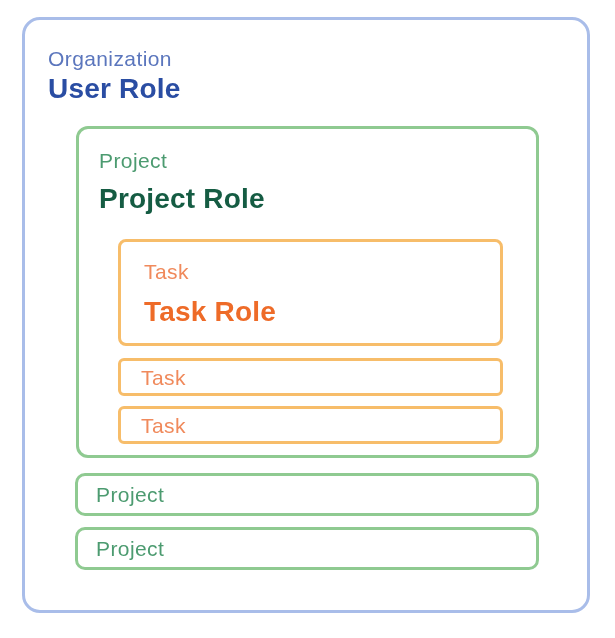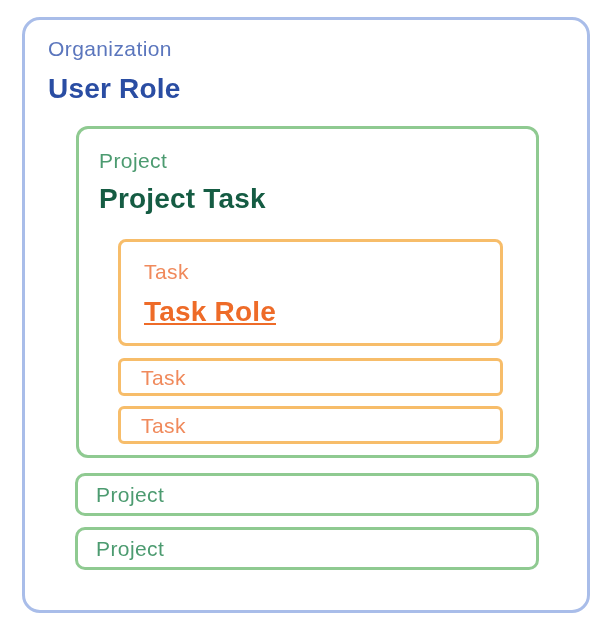--- a/index.html
+++ b/index.html
@@ -96,31 +96,31 @@
   }
 </style>
 </head>
 <body>
 
 <div class="canvas">
 
   <div class="box org-box">
 
     <span class="label org-label" style="position:fixed;"></span>
-    <div class="label org-label" style="left:23px; top:18px;text-align:center;">Organization</div>
+    <div class="label org-label" style="left:23px; top:28px;text-align:center;">Organization</div>
     <div class="role org-role" style="left:23px; top:55px;">User Role</div>
 
     <div class="box project-box" style="left:51px; top:106px;">
 
       <div class="label" style="left:20px; top:21px; color:#4c9b70;">Project</div>
-      <div class="role" style="left:20px; top:56px; color:#155c43;">Project Task</div>
+      <div class="role" style="left:20px; top:56px; color:#155c43;">Project Role</div>
 
       <div class="box task-box-main" style="left:39px; top:110px;">
         <div class="label" style="left:23px; top:19px; color:#f08a5c;">Task</div>
-        <div class="role" style="left:23px; top:56px; color:#ee6b28;text-decoration:underline;">Task Role</div>
+        <div class="role" style="left:23px; top:56px; color:#ee6b28;">Task Role</div>
       </div>
 
       <div class="box task-bar" style="left:39px; top:229px;">
         <span class="bar-text">Task</span>
       </div>
 
       <div class="box task-bar" style="left:39px; top:277px;">
         <span class="bar-text">Task</span>
       </div>
 

